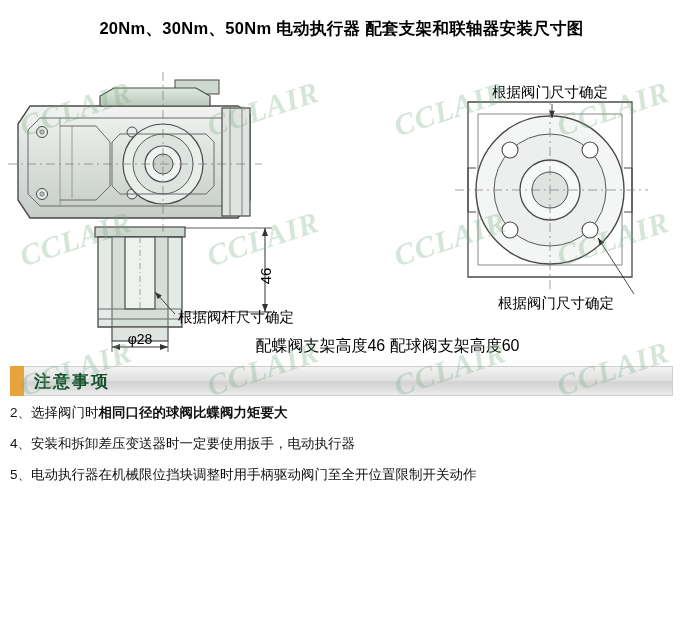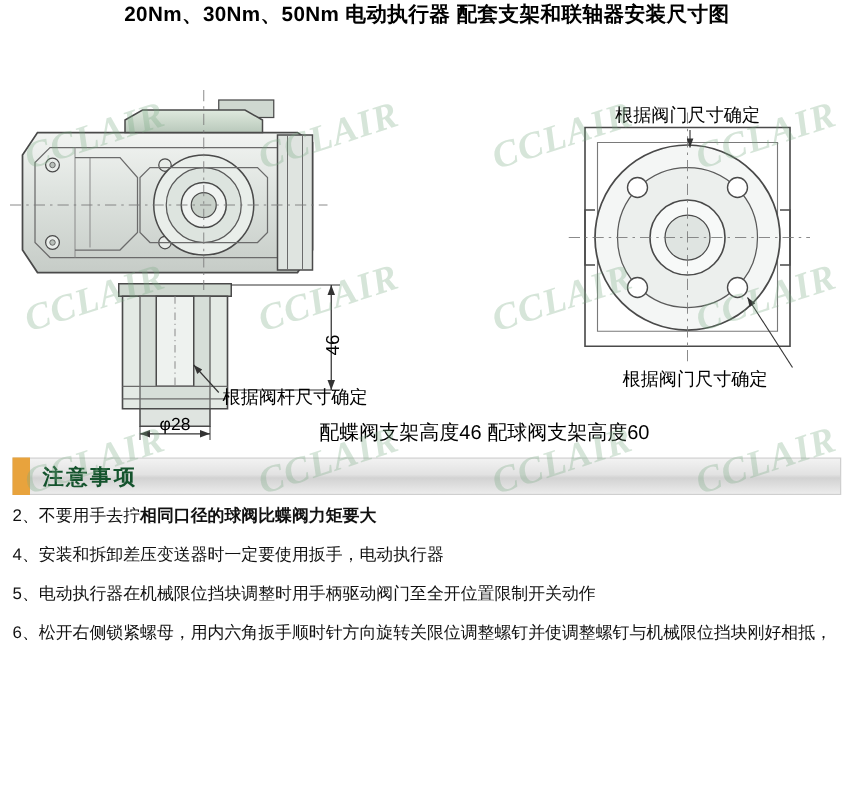--- a/index.html
+++ b/index.html
@@ -17,21 +17,21 @@
   }
   .page {
     position: relative;
     width: 683px;
     height: 644px;
   }
 
   
   .main-title {
     position: absolute;
-    top: 1px;
+    top: 18px;
     left: 0;
     width: 683px;
     text-align: center;
     font-size: 16.5px;
     font-weight: bold;
     letter-spacing: 0.3px;
     color: #000;
     white-space: nowrap;
   }
 
@@ -256,35 +256,32 @@
   <div class="drawing-caption">配蝶阀支架高度46  配球阀支架高度60</div>
 
   <div class="notice-bar"></div>
   <div class="notice-bar-accent"></div>
   <div class="notice-bar-text">注意事项</div>
 
   <div class="notes">
 
 
     <div class="note">
-      <span>2、</span><span>不要用手去拧</span><span class="b">相同口径的球阀比蝶阀力矩要大</span>
+      <span>2、</span><span>选择阀门时</span><span class="b">相同口径的球阀比蝶阀力矩要大</span>
     </div>
 
 
     <div class="note">
       <span>4、</span><span>安装和拆卸差压变送器时一定要使用扳手，电动执行器</span>
     </div>
 
     <div class="note">
       <span>5、</span><span>电动执行器在机械限位挡块调整时用手柄驱动阀门至全开位置限制开关动作</span>
     </div>
 
-    <div class="note">
-      <span>6、</span><span>松开右侧锁紧螺母，用内六角扳手顺时针方向旋转关限位调整螺钉并使调整螺钉与机械限位挡块刚好相抵，</span>
-    </div>
 
 
   </div>
 
   <div class="wm" style="left:18px; top:92px;">CCLAIR</div>
   <div class="wm" style="left:205px; top:92px;">CCLAIR</div>
   <div class="wm" style="left:392px; top:92px;">CCLAIR</div>
   <div class="wm" style="left:555px; top:92px;">CCLAIR</div>
 
   <div class="wm" style="left:18px; top:222px;">CCLAIR</div>

